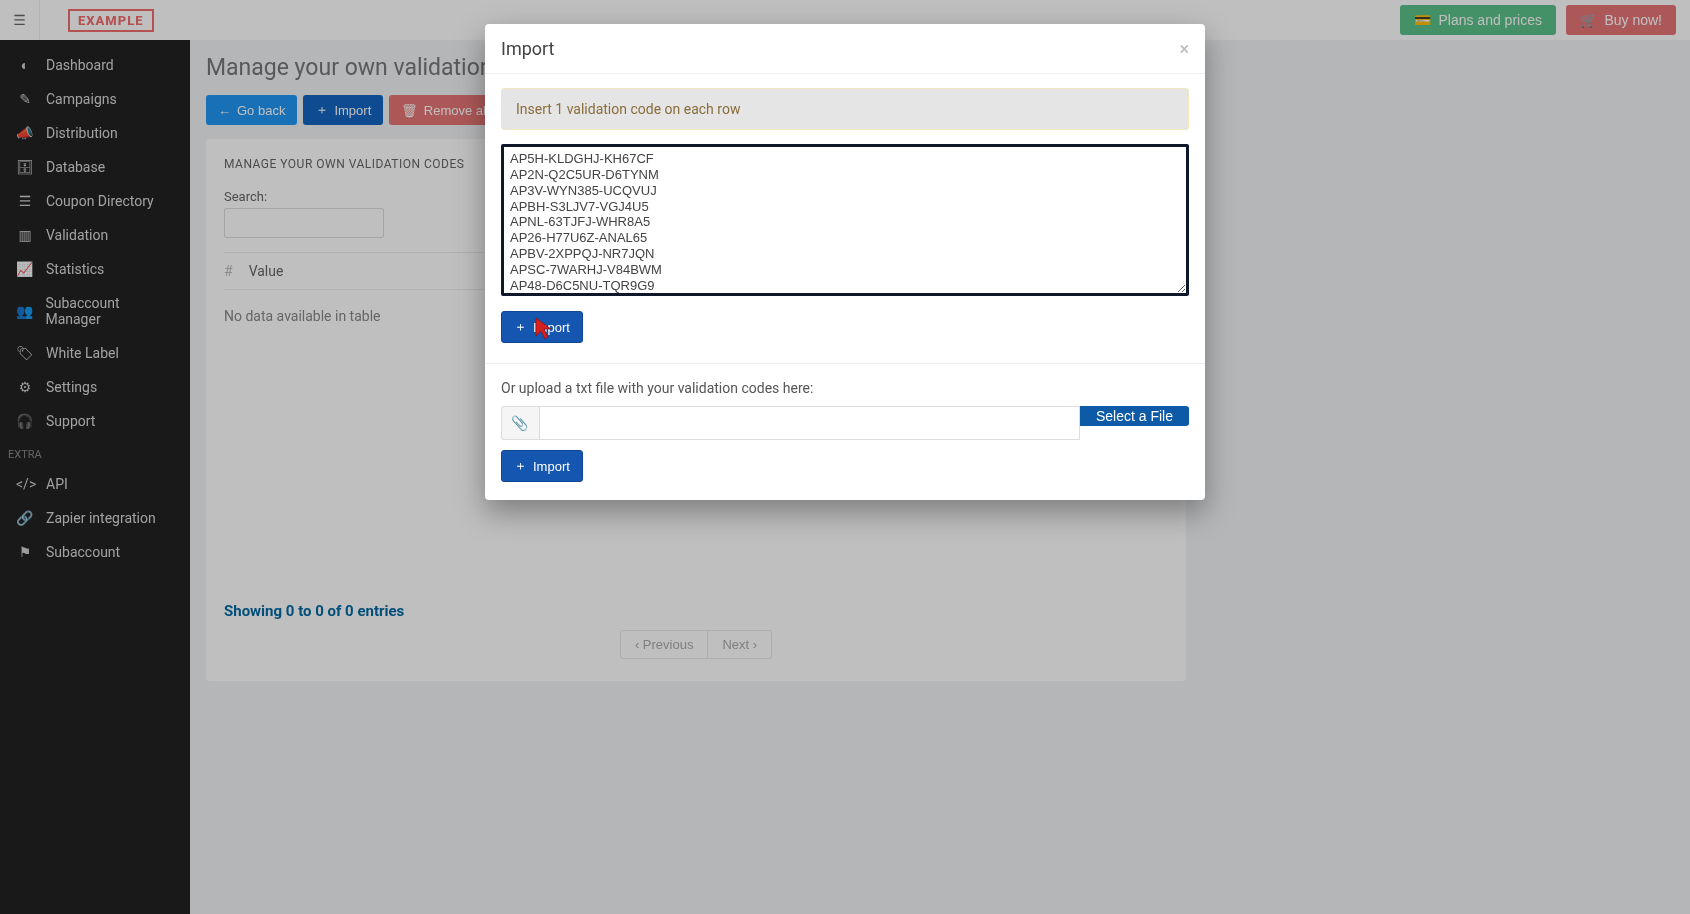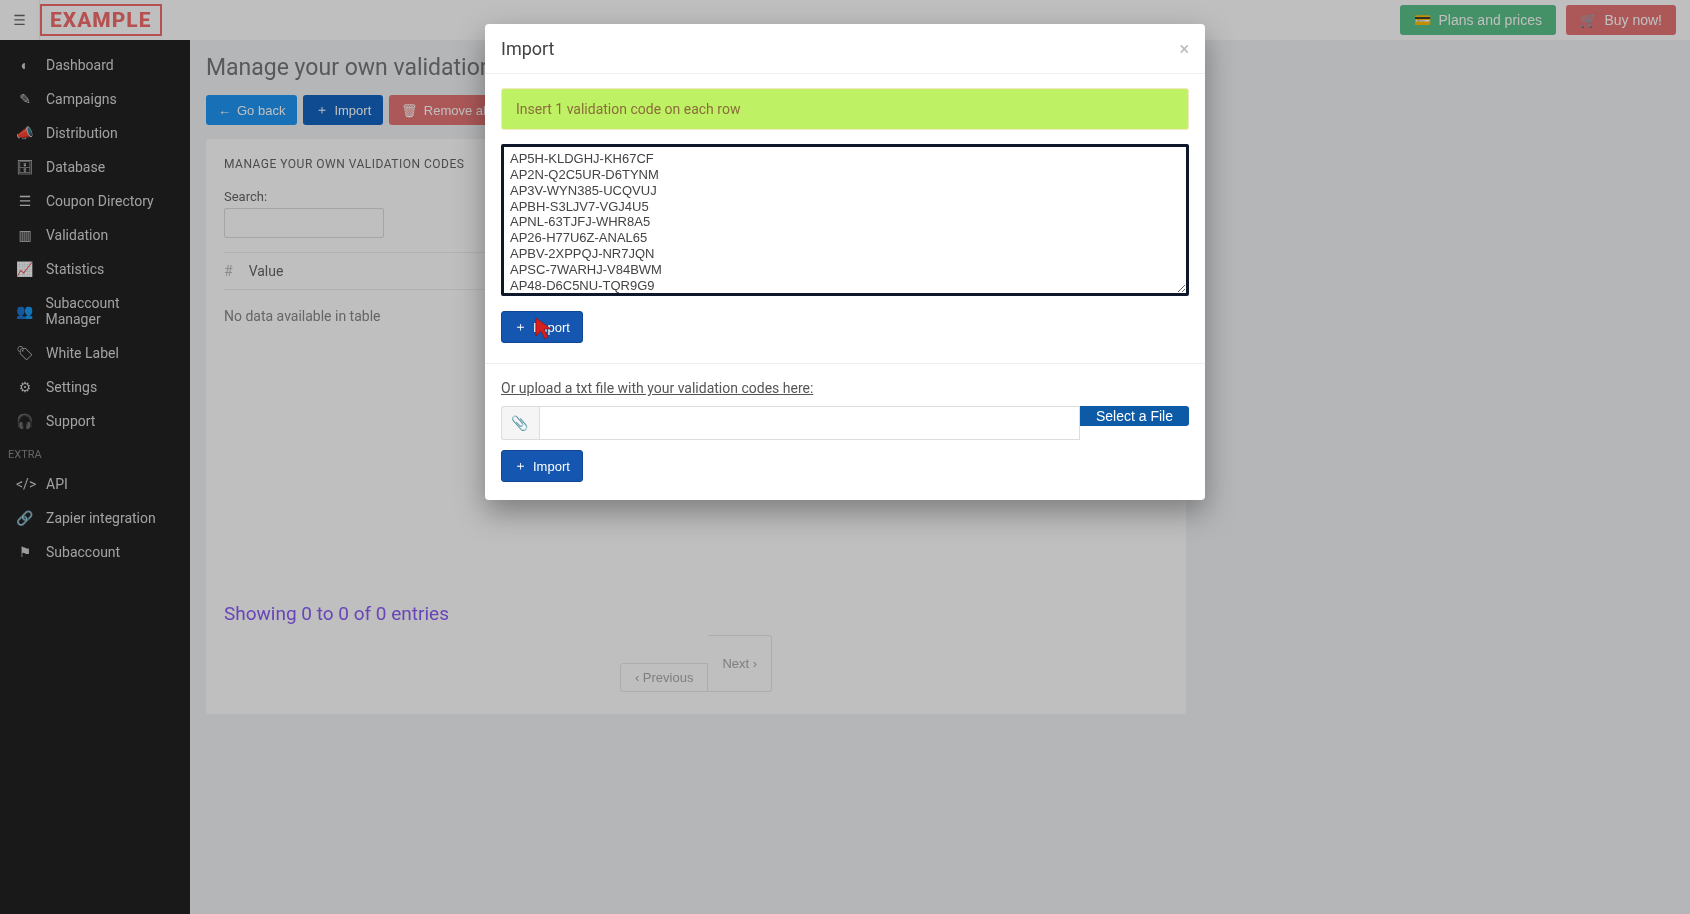--- a/index.html
+++ b/index.html
@@ -26,26 +26,27 @@
   display: flex;
   align-items: center;
   z-index: 10;
 }
 .hamburger {
   width: 40px; height:40px;
   display:flex; align-items:center; justify-content:center;
   color:#666; border-right:1px solid #eee;
 }
 .logo {
+  margin-left: 28px;
   border: 2px solid #f26d6d;
   padding: 2px 8px;
   color: #f26d6d;
   font-weight: 800;
   letter-spacing: 1px;
-  font-size: 21px;
+  font-size: 13px;
 }
 .topbar-right {
   margin-left:auto; display:flex; gap:10px; padding-right:14px;
 }
 .btn-green { background:#5bc08a; color:#fff; border:none; border-radius:3px; padding:7px 14px; display:flex; align-items:center; gap:7px; font-size:14px;}
 .btn-red   { background:#e77676; color:#fff; border:none; border-radius:3px; padding:7px 14px; display:flex; align-items:center; gap:7px; font-size:14px;}
 
 
 .sidebar {
   position:absolute; top:40px; left:0; bottom:0;
@@ -82,24 +83,24 @@
 .btn-blue { background:#1565c0;}
 .btn-rose { background:#e77676;}
 
 .panel { background:#fff; border-radius:3px; padding:18px 18px 22px 18px; position:relative;}
 .panel-label { font-size:12px; letter-spacing:0.5px; color:#666; margin-bottom:18px;}
 .search-label { font-size:13px; color:#666; margin-bottom:4px;}
 .search-input { width:160px; height:30px; border:1px solid #ddd; border-radius:2px; padding:4px 8px;}
 .table-header { display:flex; gap:16px; color:#666; padding:10px 0; border-top:1px solid #eee; border-bottom:1px solid #eee; margin-top:14px;}
 .hash { color:#bbb;}
 .empty-msg { color:#888; padding:18px 0;}
-.table-footer-text { color:#8b5cf6; margin-top:260px; font-size:19px;}
+.table-footer-text { color:#0369a1; margin-top:260px; font-size:15px;font-weight:bold;}
 .pagination { display:flex; justify-content:center; gap:0; margin-top:10px;}
 .page-btn { border:1px solid #e6e6e6; background:#fff; color:#aaa; padding:6px 14px; font-size:13px;}
-.page-btn:first-child{border-radius:3px 0 0 3px;margin-top:28px;}
+.page-btn:first-child{border-radius:3px 0 0 3px;}
 .page-btn:last-child{border-radius:0 3px 3px 0; border-left:none;text-align:center;}
 
 
 .modal {
   position:absolute;
   top:24px; left:50%; transform:translateX(-50%);
   width: 720px;
   background:#fff;
   border-radius:4px;
   box-shadow: 0 12px 30px rgba(0,0,0,0.35);
@@ -107,21 +108,21 @@
 }
 .modal-header {
   display:flex; align-items:center; justify-content:space-between;
   padding: 14px 16px;
   border-bottom:1px solid #eee;
 }
 .modal-title { font-size:18px; color:#444;}
 .modal-close { color:#bbb; font-size:18px; cursor:pointer;}
 .modal-body { padding: 14px 16px 18px 16px;}
 .alert-box {
-  background:#bef264; color:#8a6d3b;
+  background:#e5e5e5; color:#8a6d3b;
   border:1px solid #f1e7c1;
   border-radius:3px;
   padding:12px 14px;
   font-size:14px;
   margin-bottom: 14px;
 }
 .code-area {
   width:100%; height:152px;
   border:3px solid #0f172a; border-radius:2px;
   font-family: Arial, sans-serif;
@@ -134,21 +135,21 @@
 .import-btn {
   margin-top: 12px;
   background:#1557b0; color:#fff;
   border:1px solid #0f4794;
   border-radius:3px;
   padding:6px 12px; font-size:13px;
   display:inline-flex; align-items:center; gap:6px;
   cursor:pointer;
 }
 .divider { border-top:1px solid #eee; margin:20px -16px 16px -16px;}
-.upload-label { color:#555; font-size:14px; margin-bottom:10px;text-decoration:underline;}
+.upload-label { color:#555; font-size:14px; margin-bottom:10px;}
 .file-row { display:flex; width:100%; margin-bottom:10px;}
 .file-icon-box { width:38px; border:1px solid #ddd; border-right:none; background:#f5f5f5; display:flex; align-items:center; justify-content:center; color:#888; border-radius:3px 0 0 3px;}
 .file-input { flex:1; border:1px solid #ddd; height:34px; padding:0 8px;}
 .select-file-btn { background:#0d5aa7; color:#fff; border:none; padding:0 16px; height:20px; font-size:14px; border-radius:0 3px 3px 0;}
 
 .cursor-arrow {
   position:absolute;
   z-index:200;
   pointer-events:none;
 }

